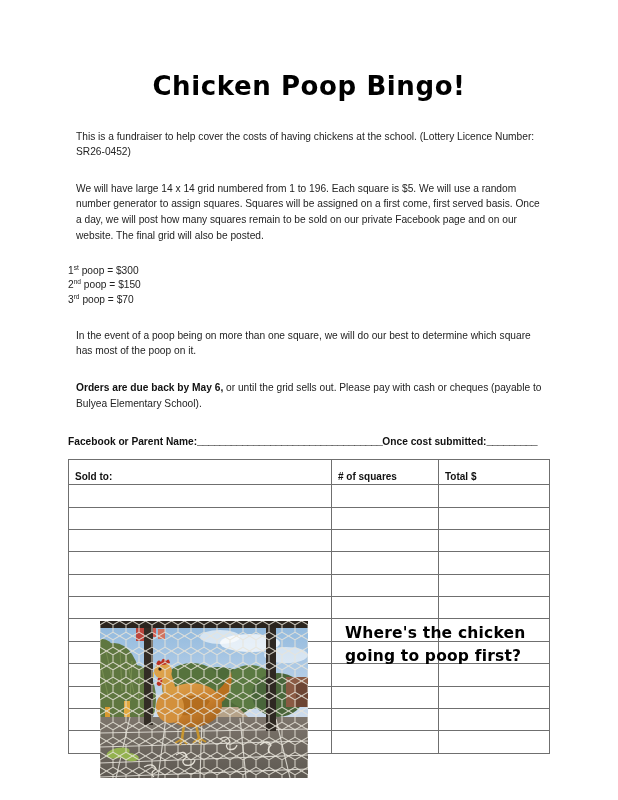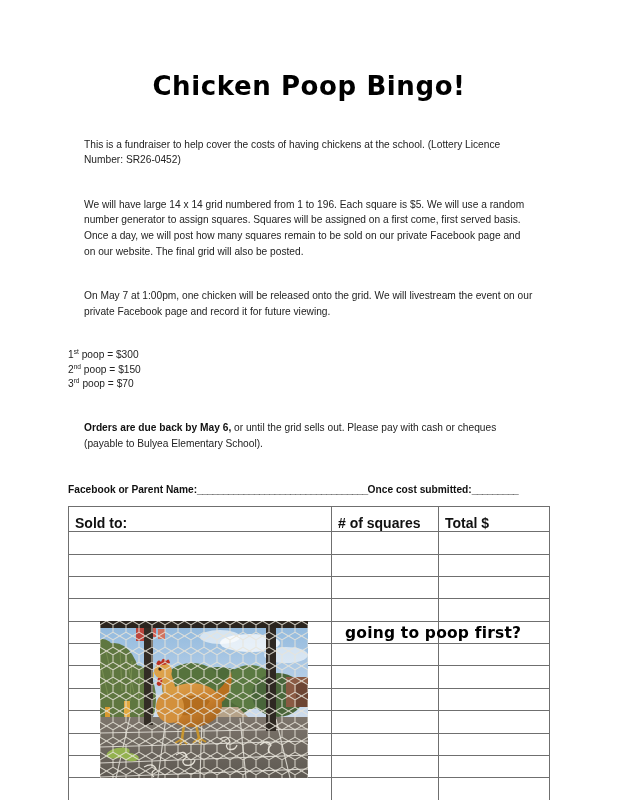--- a/index.html
+++ b/index.html
@@ -42,21 +42,21 @@
     margin: 0;
     padding-top: 72px;
     line-height: 1.1;
     white-space: nowrap;
   }
 
   
   .para {
     font-size: 10.2px;
     line-height: 15.6px;
-    margin: 16px;
+    margin: 8px;
     padding-top: 13px;
     text-align: left;
     color: #232323;
   }
   .para.first { padding-top: 20px; }
 
   .prize-list {
     font-size: 10.2px;
     line-height: 14.2px;
     margin: 0;
@@ -74,34 +74,34 @@
 
   
   .name-line {
     padding-top: 15px;
     font-size: 10.2px;
     font-weight: bold;
     color: #111;
     white-space: nowrap;
     line-height: 15px;
   }
-  .name-line .rule-long { letter-spacing: -0.5px; }
+  .name-line .rule-long { letter-spacing: -0.5px; font-family: Liberation Mono, monospace; }
 
   
   .order-table {
     margin-top: 9px;
     width: 481px;
     border-collapse: collapse;
     table-layout: fixed;
   }
   .order-table td, .order-table th {
     border: 1px solid #6f6f6f;
     height: 13.6px;
     padding: 8px 0 0 6px;
-    font-size: 14px;
+    font-size: 10px;
     text-align: left;
     vertical-align: middle;
     margin-left: 12px;
   }
   .order-table th {
     font-weight: bold;
     height: 16px;
     color: #111;
   }
   .order-table .col-sold   { width: 263px; }
@@ -149,29 +149,29 @@
 <div class="page">
 
   <div class="content">
 
     <h1 class="doc-title">Chicken Poop Bingo!</h1>
 
     <p class="para first">This is a fundraiser to help cover the costs of having chickens at the school. (Lottery Licence Number: SR26-0452)</p>
 
     <p class="para">We will have large 14 x 14 grid numbered from 1 to 196. Each square is $5. We will use a random number generator to assign squares. Squares will be assigned on a first come, first served basis. Once a day, we will post how many squares remain to be sold on our private Facebook page and on our website. The final grid will also be posted.</p>
 
-    <p class="para">On May 7 at 1:00pm, one chicken will be released onto the grid. We will livestream the event on our private Facebook page and record it for future viewing.</p>
 
 
     <div class="prize-list">
       <div class="prize-row"><span>1</span><sup>st</sup><span> poop = </span><span>$300</span></div>
       <div class="prize-row"><span>2</span><sup>nd</sup><span> poop = </span><span>$150</span></div>
       <div class="prize-row"><span>3</span><sup>rd</sup><span> poop = </span><span>$70</span></div>
     </div>
 
+    <p class="para">In the event of a poop being on more than one square, we will do our best to determine which square has most of the poop on it.</p>
 
     <p class="para"><b class="bold">Orders are due back by May 6,</b><span> or until the grid sells out. Please pay with cash or cheques (payable to Bulyea Elementary School).</span></p>
 
     <div class="name-line">
       <span>Facebook or Parent Name:</span><span class="rule-long">_________________________________</span><span>Once cost submitted:</span><span class="rule-long">_________</span>
     </div>
 
     <table class="order-table">
       <colgroup>
         <col class="col-sold">
@@ -375,18 +375,19 @@
         <rect x="44" y="0" width="9" height="104" fill="#332c25"></rect>
         <rect x="166" y="0" width="10" height="110" fill="#2e2822"></rect>
 
         <rect x="0" y="0" width="208" height="7" fill="#2b251f"></rect>
 
         <rect x="0" y="0" width="208" height="157" fill="url(#wireMesh)"></rect>
       </svg>
     </div>
 
     <div class="caption">
+      <span class="cap-line">Where's the chicken</span>
       <span class="cap-line">going to poop first?</span>
     </div>
 
   </div>
 
 </div>
 
 </body></html>

